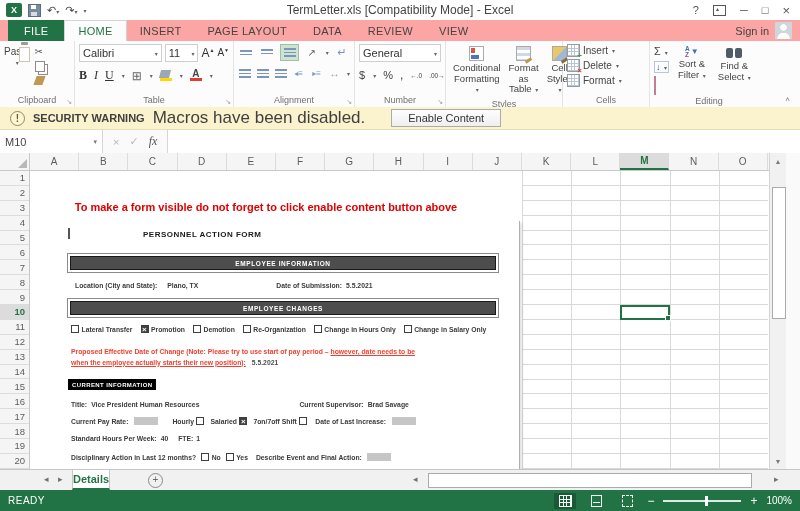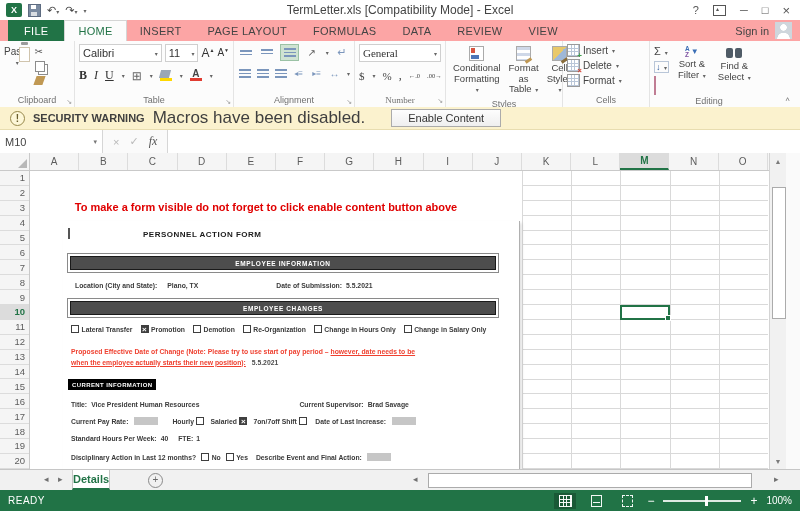--- a/index.html
+++ b/index.html
@@ -191,21 +191,20 @@
     <span class="wc">□</span>
     <span class="wc" style="font-size:13px;">×</span>
   </div>
 </div>
 
 <div class="abs" id="tabrow">
   <span class="tab file">FILE</span>
   <span class="tab active">HOME</span>
   <span class="tab">INSERT</span>
   <span class="tab">PAGE LAYOUT</span>
-  <span class="tab">FORMULAS</span>
   <span class="tab">DATA</span>
   <span class="tab">REVIEW</span>
   <span class="tab">VIEW</span>
   <span id="signin">
     <span class="txt">Sign in</span>
     <span class="avatar"></span>
   </span>
 </div>
 
 <div class="abs" id="ribbon">
@@ -292,21 +291,21 @@
         <span class="icbtn" style="font-size:8px;color:#7b96bc;">◂≡</span>
         <span class="icbtn" style="font-size:8px;color:#7b96bc;">▸≡</span>
         <span class="icbtn" style="font-size:10px;color:#7b96bc;">↔</span>
           <span class="dd">▾</span>
       </div>
     </div>
     <div class="grplbl">Alignment</div>
     <span class="launch">↘</span>
   </div>
 
-  <div class="grp" style="width:90px;font-family:Liberation Serif, serif;">
+  <div class="grp" style="width:90px;">
     <div class="grpbody">
       <span class="selbox" style="width:74px;">
         <span>General</span>
           <span class="dd">▾</span>
         </span>
       <div class="vrow" style="gap:7px;margin-top:6px;">
         <span style="font-size:11px;color:#444;">$</span>
           <span class="dd">▾</span>
         <span style="font-size:11px;color:#444;">%</span>
         <span style="font-size:12px;color:#444;">,</span>

